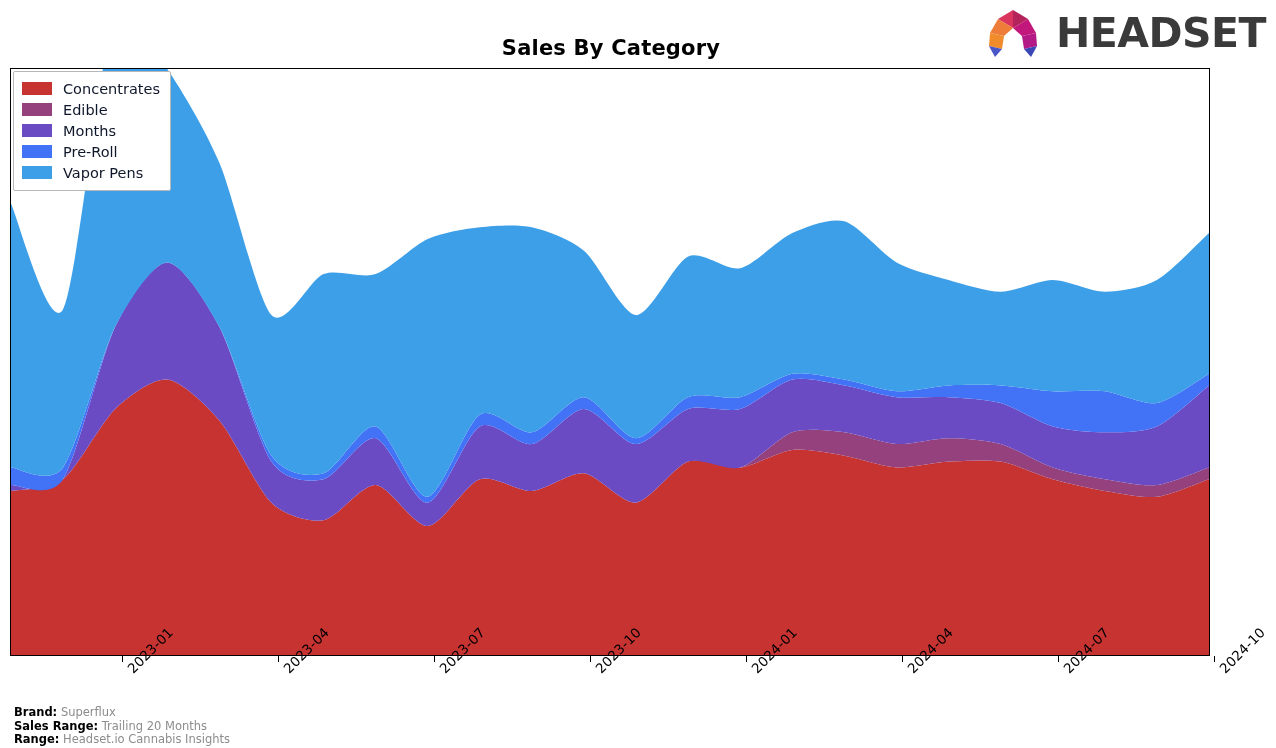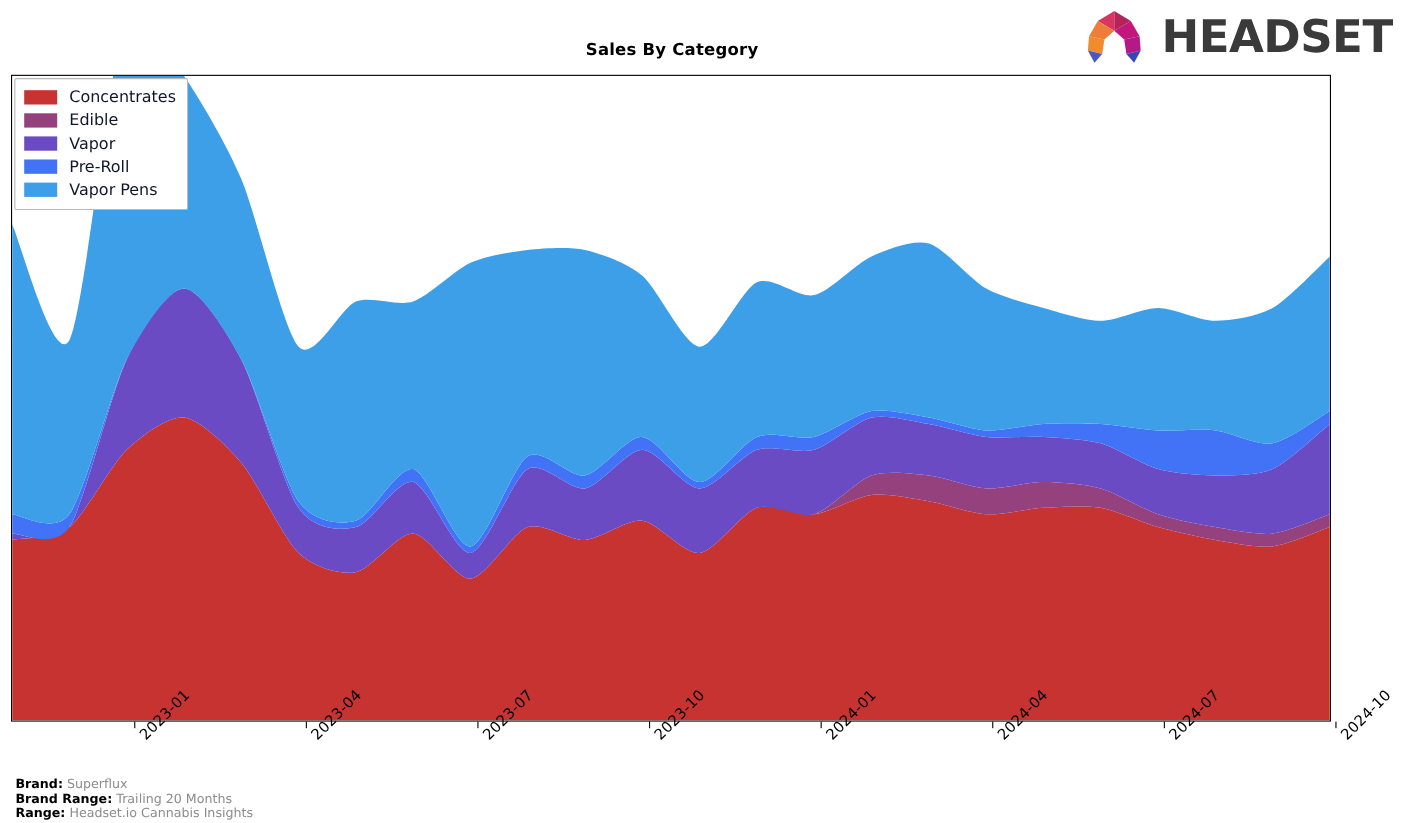--- a/index.html
+++ b/index.html
@@ -20,21 +20,21 @@
     height: 748px;
   }
 
   
   .chart-title {
     position: absolute;
     left: 0;
     top: 36px;
     width: 1222px;
     text-align: center;
-    font-size: 15px;
+    font-size: 21px;
     font-weight: bold;
     color: #000000;
     letter-spacing: .2px;
   }
 
   
   .logo-wrap {
     position: absolute;
     right: 10px;
     top: 8px;
@@ -177,21 +177,21 @@
       <div class="legend-row">
         <span class="legend-swatch" style="background: rgb(198, 51, 49);"></span>
         <span class="legend-label">Concentrates</span>
       </div>
       <div class="legend-row">
         <span class="legend-swatch" style="background: rgb(148, 65, 126);"></span>
         <span class="legend-label">Edible</span>
       </div>
       <div class="legend-row">
         <span class="legend-swatch" style="background: rgb(106, 75, 196);"></span>
-        <span class="legend-label">Vapor</span>
+        <span class="legend-label">Months</span>
       </div>
       <div class="legend-row">
         <span class="legend-swatch" style="background: rgb(66, 114, 245);"></span>
         <span class="legend-label">Pre-Roll</span>
       </div>
       <div class="legend-row">
         <span class="legend-swatch" style="background: rgb(61, 159, 232);"></span>
         <span class="legend-label">Vapor Pens</span>
       </div>
     </div>
@@ -214,21 +214,21 @@
       <div class="xtick-mark" style="left: 1204px;"></div>
       <div class="xtick-label" style="left: 1206px;">2024-10</div>
     </div>
 
   <div class="footer">
     <div class="footer-line">
       <span class="footer-key">Brand:</span>
       <span>Superflux</span>
     </div>
     <div class="footer-line">
-      <span class="footer-key">Brand Range:</span>
+      <span class="footer-key">Sales Range:</span>
       <span>Trailing 20 Months</span>
     </div>
     <div class="footer-line">
       <span class="footer-key">Range:</span>
       <span>Headset.io Cannabis Insights</span>
     </div>
   </div>
 
 </div>
 

